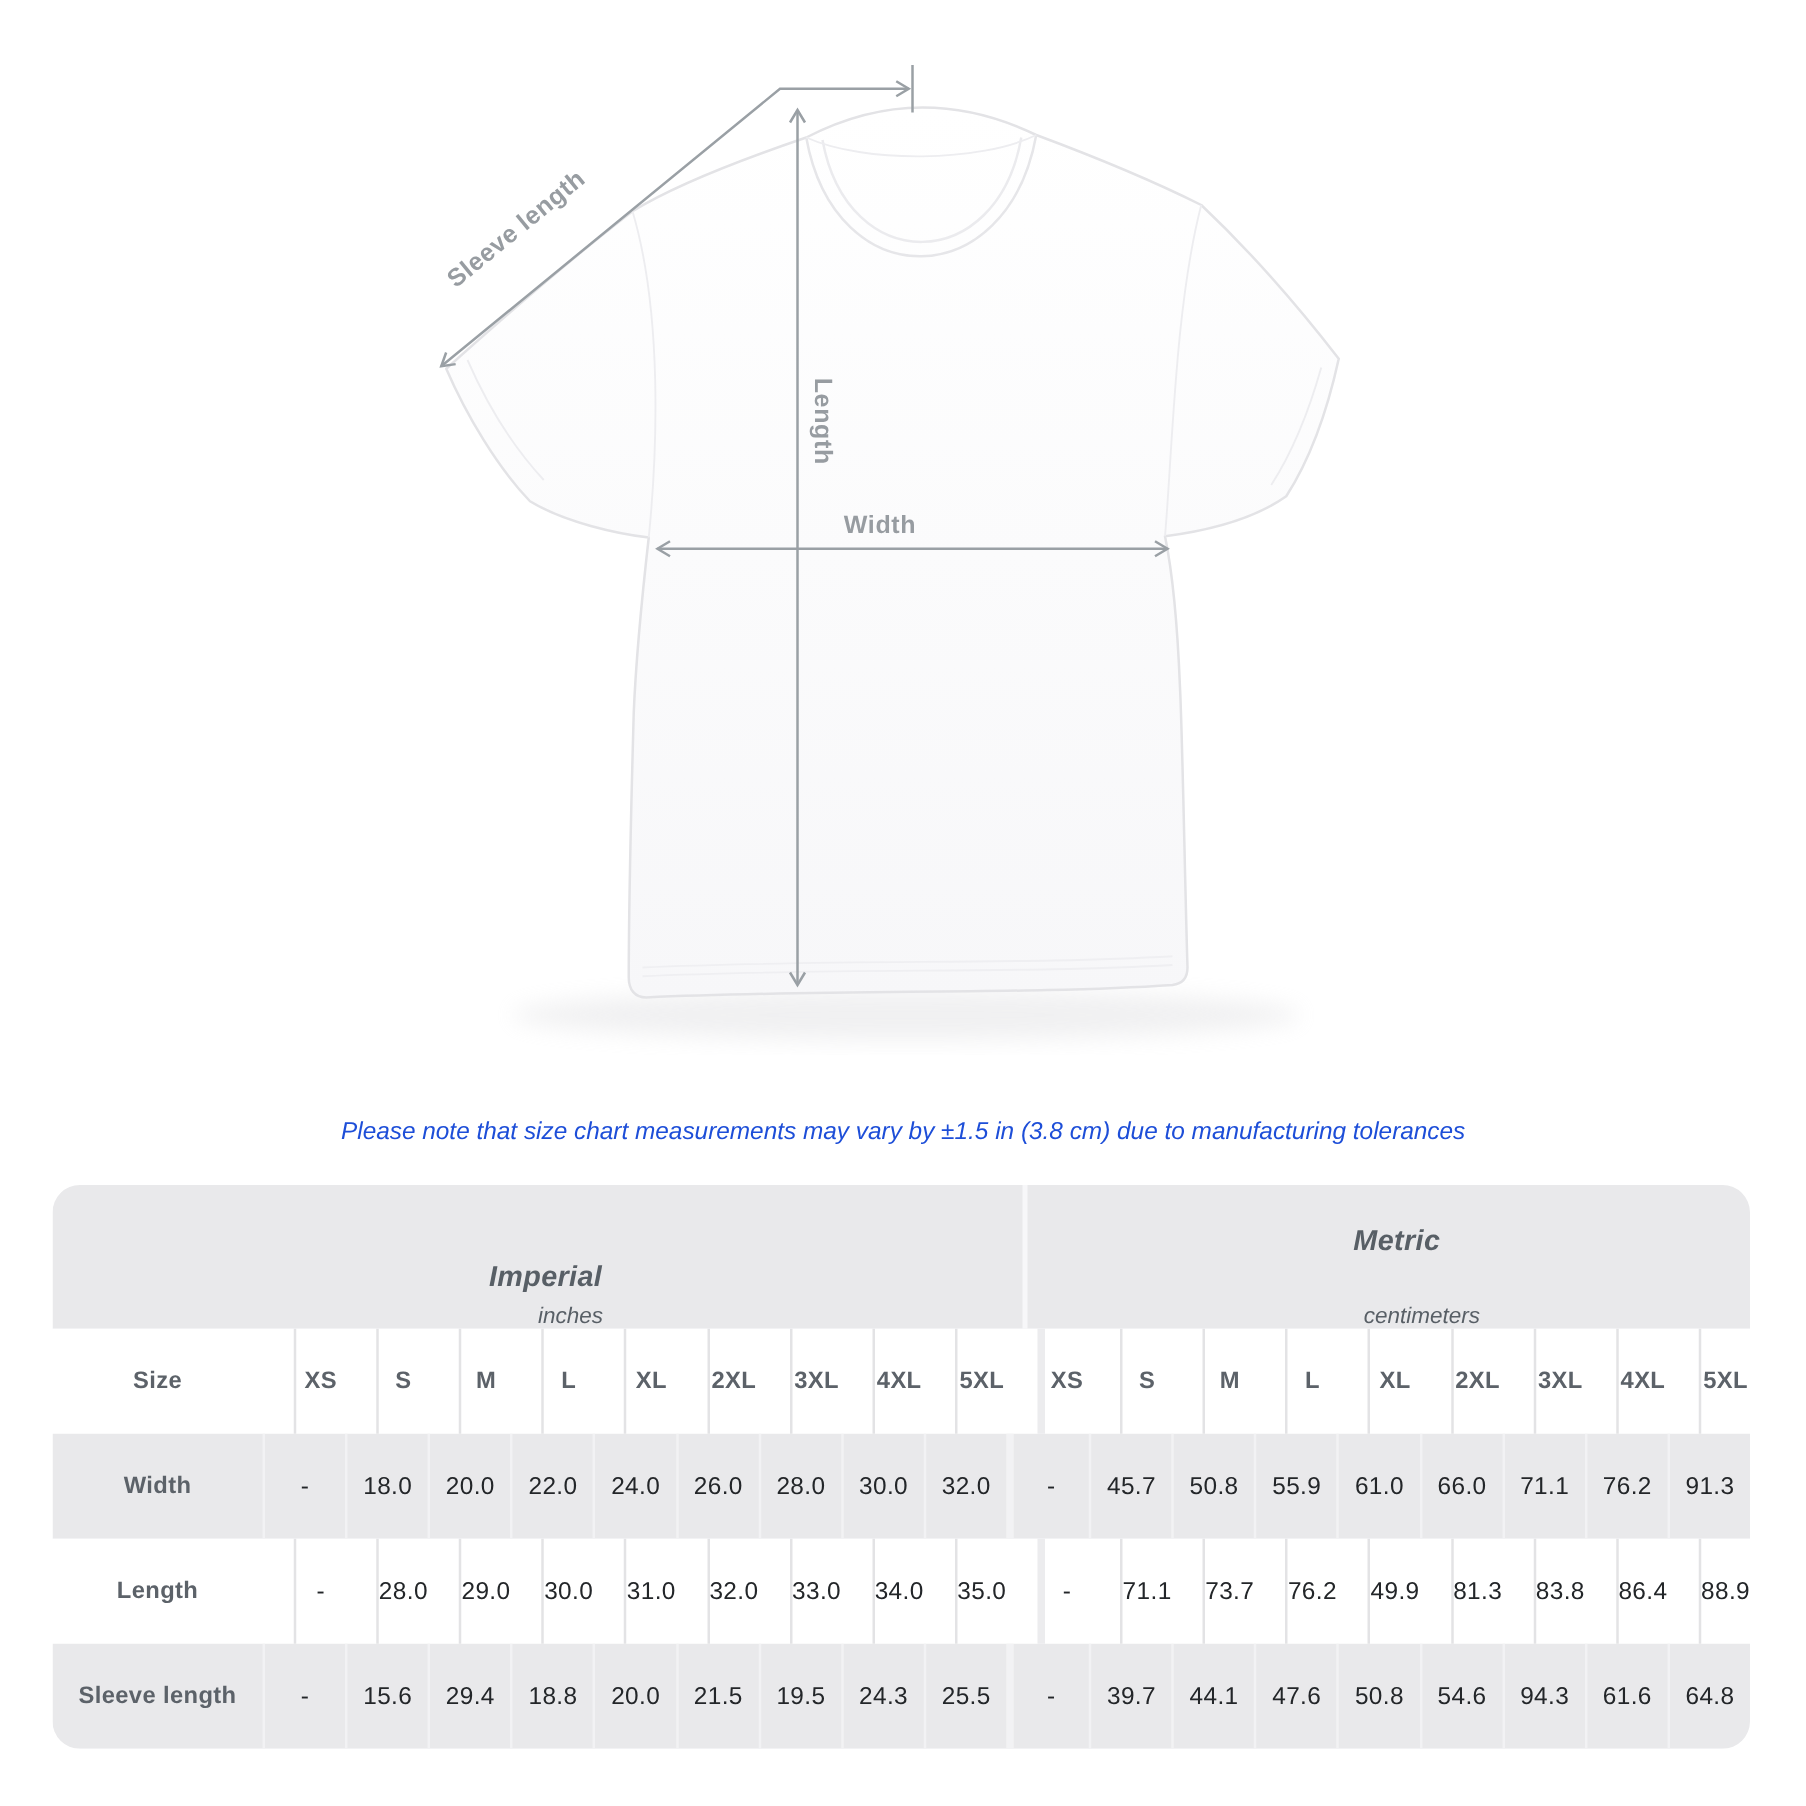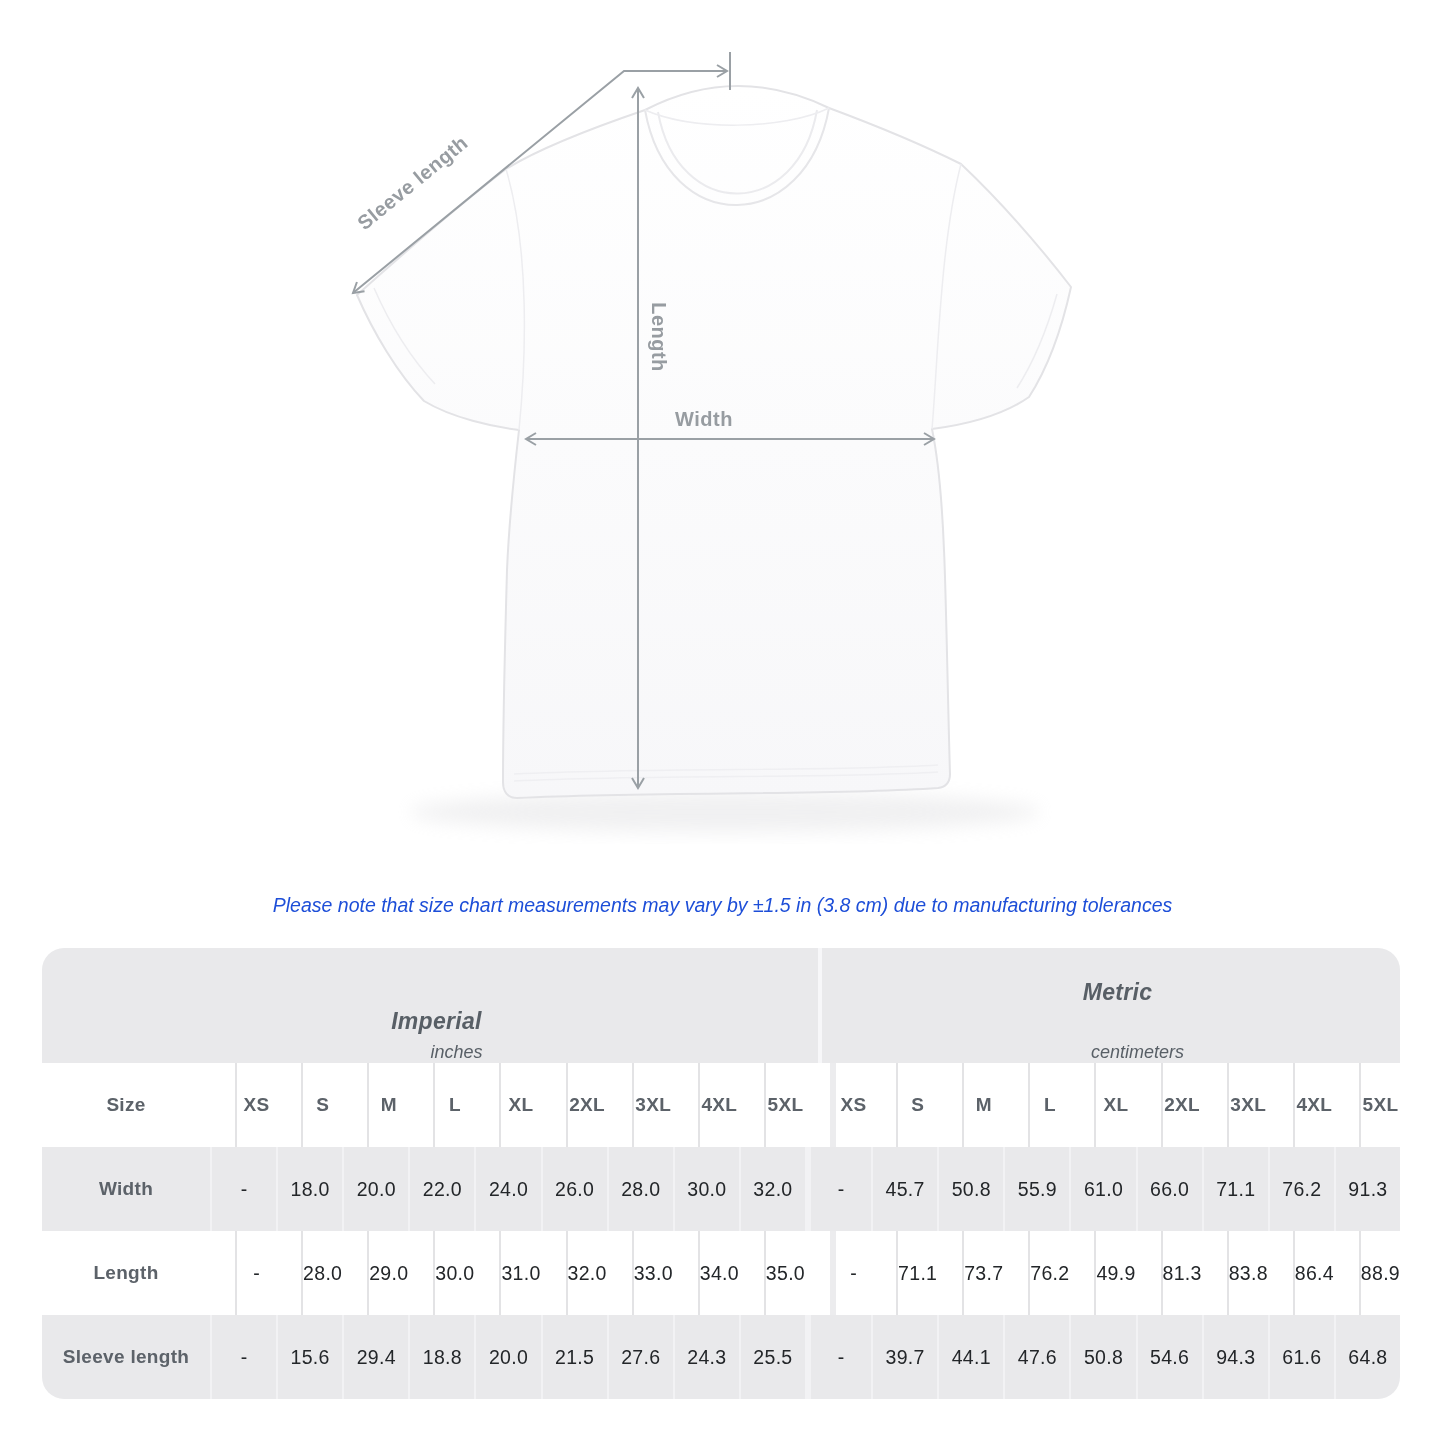--- a/index.html
+++ b/index.html
@@ -186,21 +186,21 @@
     </div>
 
     <div class="trow gray">
       <div class="cell hd">Sleeve length</div>
       <div class="cell val">-</div>
       <div class="cell val">15.6</div>
       <div class="cell val">29.4</div>
       <div class="cell val">18.8</div>
       <div class="cell val">20.0</div>
       <div class="cell val">21.5</div>
-      <div class="cell val">27.6</div>
+      <div class="cell val">19.5</div>
       <div class="cell val">24.3</div>
       <div class="cell val">25.5</div>
       <div class="cell val msplit">-</div>
       <div class="cell val">39.7</div>
       <div class="cell val">44.1</div>
       <div class="cell val">47.6</div>
       <div class="cell val">50.8</div>
       <div class="cell val">54.6</div>
       <div class="cell val">94.3</div>
       <div class="cell val">61.6</div>

